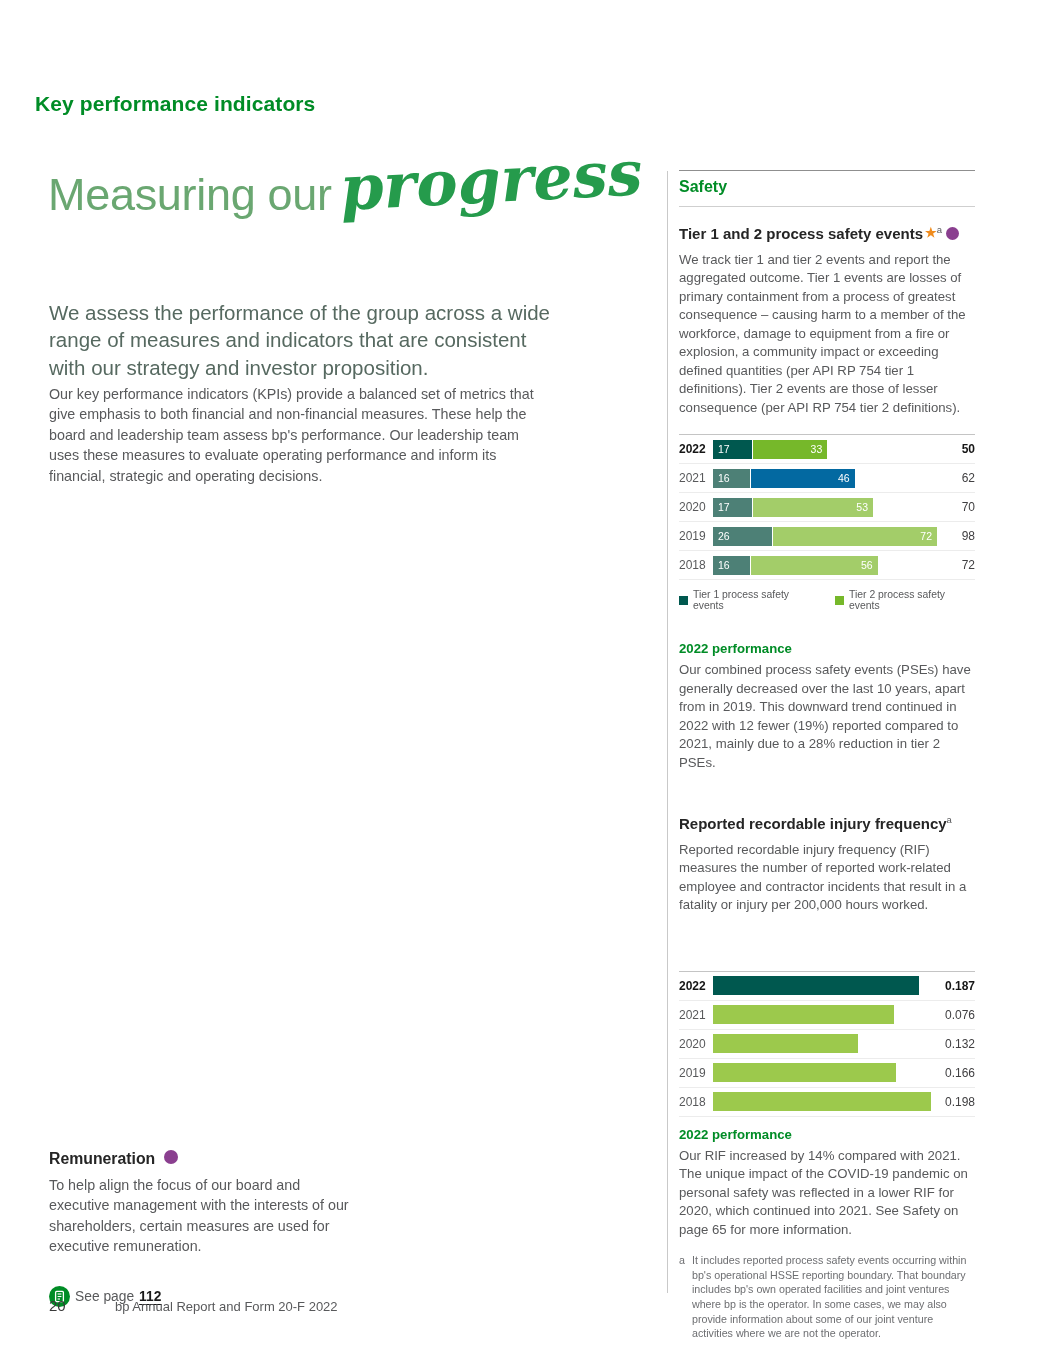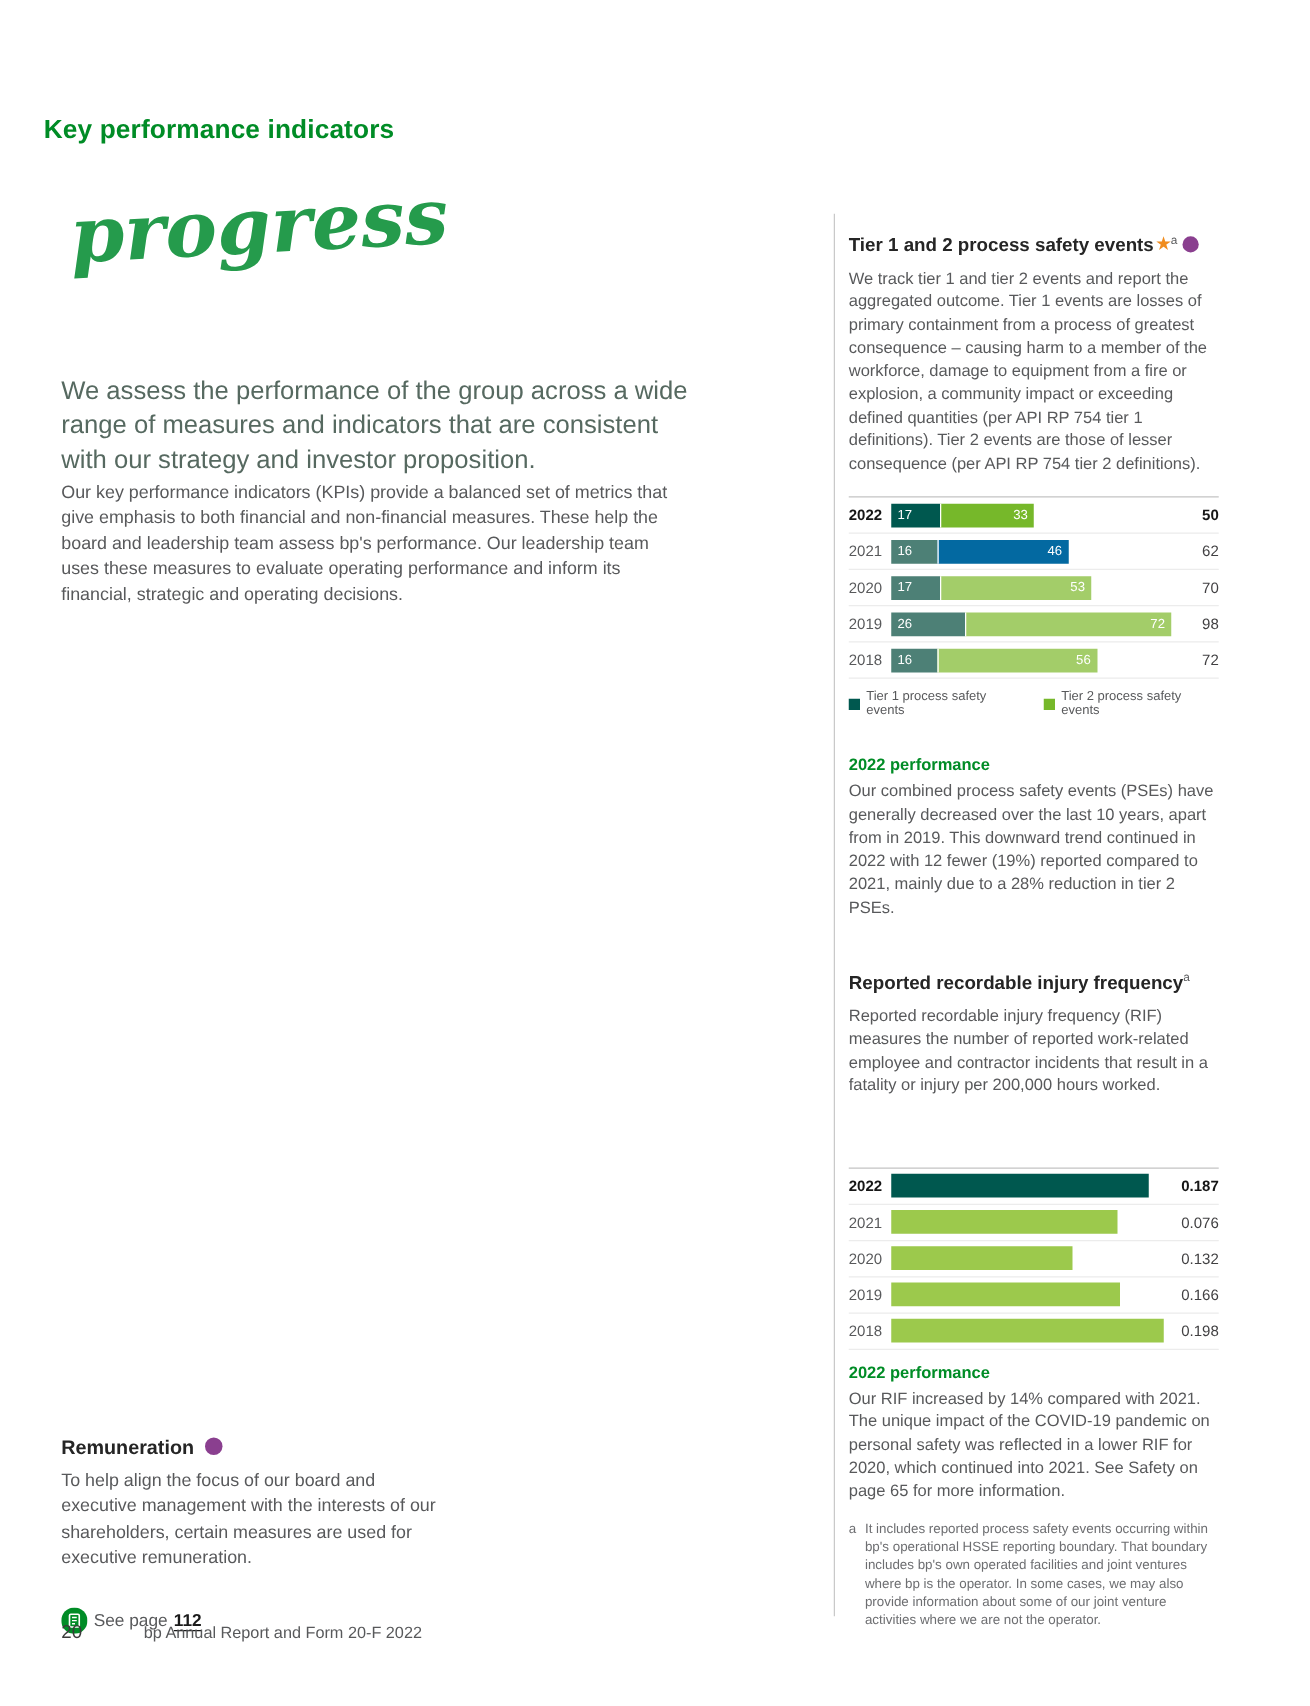--- a/index.html
+++ b/index.html
@@ -62,20 +62,21 @@
   .fn-marker{flex:none}
 </style>
 </head>
 <body>
 
 <div class="page">
 
   <div class="kicker">Key performance indicators</div>
 
   <h1 class="title">
+    <span class="t-reg">Measuring our</span>
     <span class="t-script">progress</span>
   </h1>
 
   <p class="intro">We assess the performance of the group across a wide range of measures and indicators that are consistent with our strategy and investor proposition.</p>
   <p class="body-copy">Our key performance indicators (KPIs) provide a balanced set of metrics that give emphasis to both financial and non-financial measures. These help the board and leadership team assess bp's performance. Our leadership team uses these measures to evaluate operating performance and inform its financial, strategic and operating decisions.</p>
 
   <section class="remuneration">
     <h3 class="rem-head">
       <span>Remuneration</span>
       <span class="dot"></span>
@@ -96,20 +97,21 @@
 
   <footer class="page-footer">
     <span class="pf-num">20</span>
     <span class="pf-text">bp Annual Report and Form 20-F 2022</span>
   </footer>
 
   <div class="vrule"></div>
 
   <aside class="right-col">
 
+    <div class="section-head">Safety</div>
 
     <h2 class="chart-title"><span>Tier 1 and 2 process safety events</span><span class="star">★</span><sup>a</sup><span class="title-dot"></span></h2>
     <p class="desc">We track tier 1 and tier 2 events and report the aggregated outcome. Tier 1 events are losses of primary containment from a process of greatest consequence – causing harm to a member of the workforce, damage to equipment from a fire or explosion, a community impact or exceeding defined quantities (per API RP 754 tier 1 definitions). Tier 2 events are those of lesser consequence (per API RP 754 tier 2 definitions).</p>
 
     <div class="chart">
       <div id="chart1-rows">
           <div class="crow current">
             <span class="yr">2022</span>
             <div class="bars">
               <div class="seg" style="width: 17.3469%; background: rgb(0, 88, 79);">

